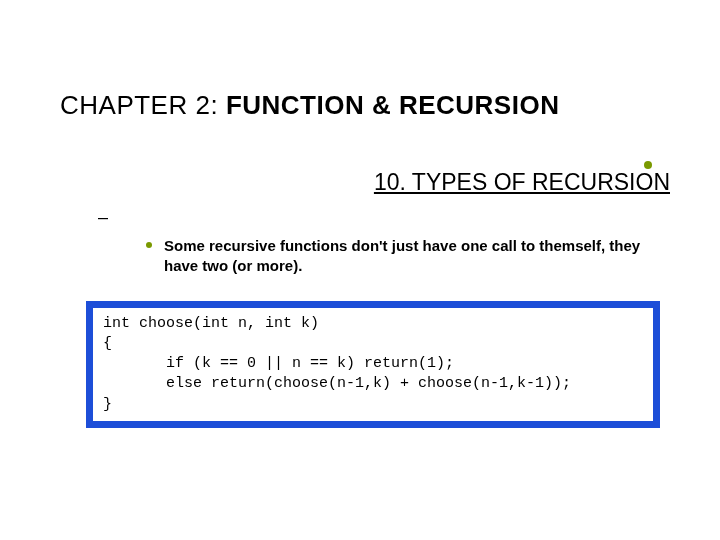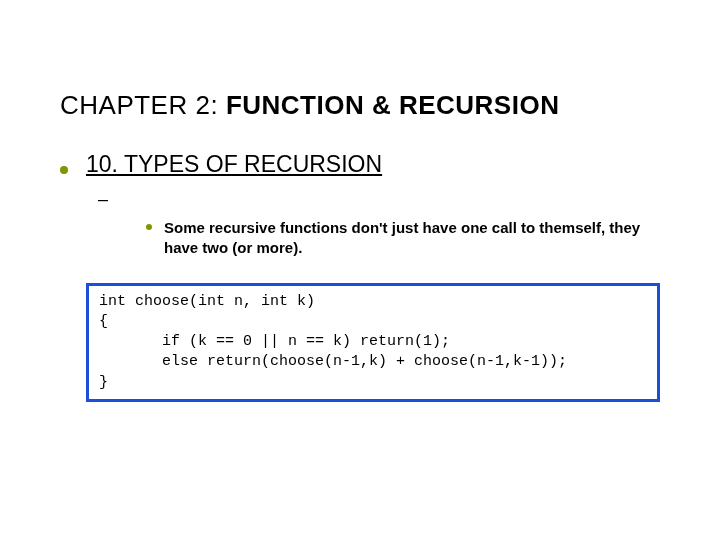--- a/index.html
+++ b/index.html
@@ -17,22 +17,23 @@
   }
   .title {
     font-size: 26px;
     font-weight: normal;
     margin-bottom: 30px;
     letter-spacing: 0.5px;
   }
   .title .bold { font-weight: bold; }
   .bullet-row {
     display: flex;
-    align-items: center;
+    align-items: flex-end;
     margin-bottom: 10px;
+    flex-direction: column;
   }
   .bullet-l1 {
     width: 8px;
     height: 8px;
     background: #7a9900;
     border-radius: 50%;
     flex-shrink: 0;
     margin-top: 10px;
     margin-right: 18px;
   }
@@ -77,21 +78,21 @@
   .body-text {
     font-size: 15px;
     font-weight: bold;
     line-height: 1.35;
     max-width: 490px;
   }
   .code-box {
     margin-left: 26px;
     margin-right: 10px;
     margin-top: 18px;
-    border: 3px solid #1d4ed8;
+    border: 7px solid #1d4ed8;
     padding: 6px 10px 6px 10px;
     font-family: "Courier New", Courier, monospace;
     font-size: 15px;
     line-height: 1.35;
     white-space: pre;
   }
 </style>
 </head>
 <body>
 

